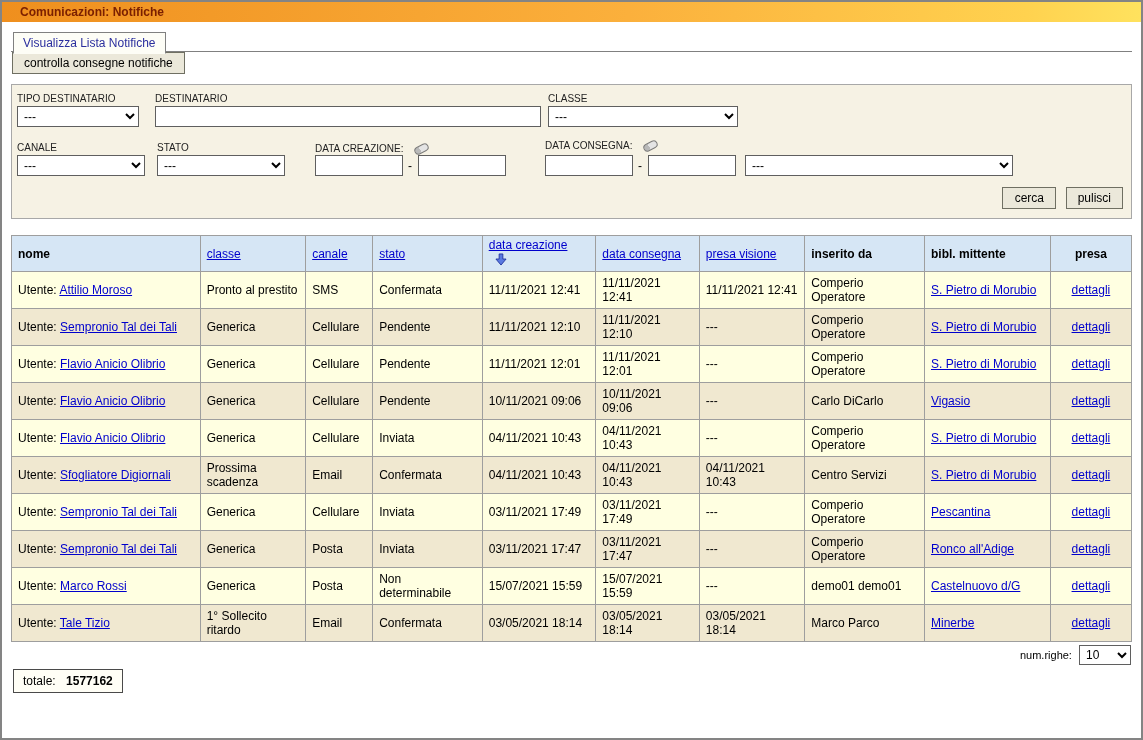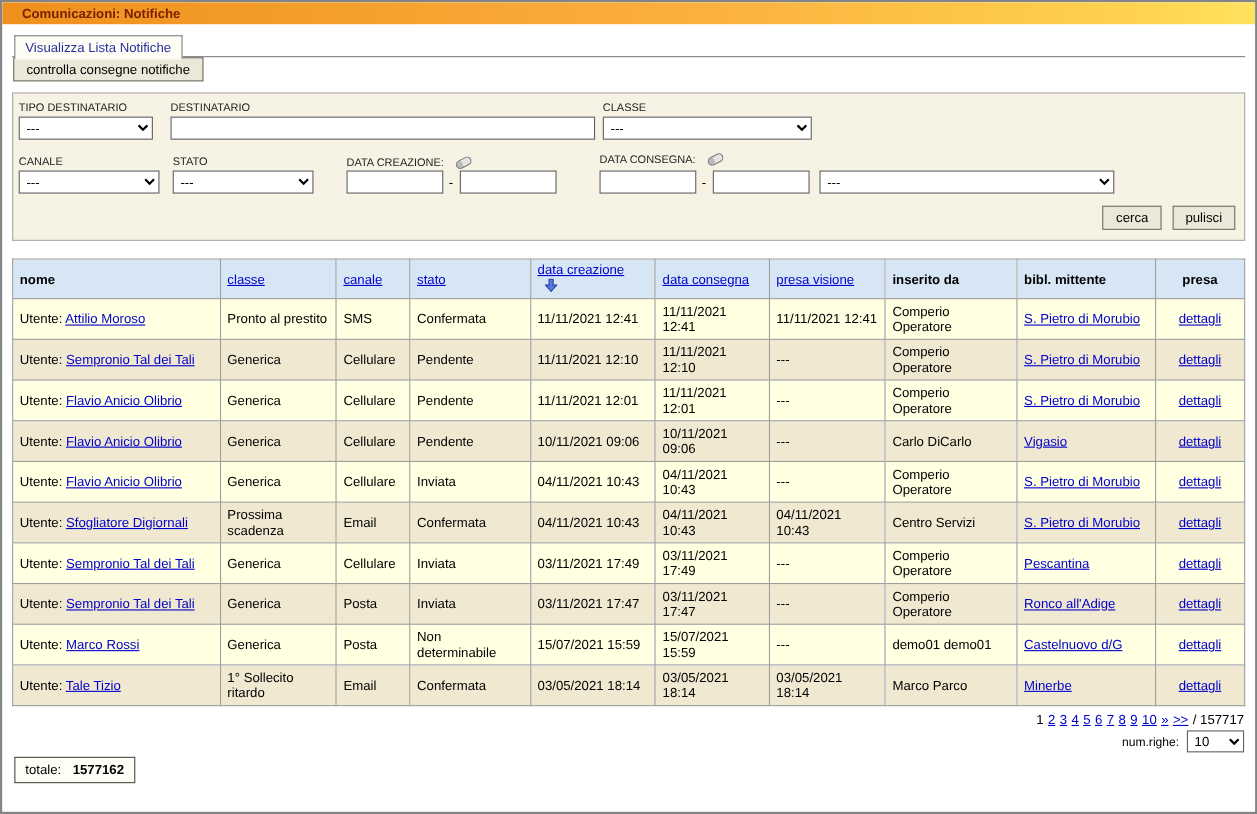--- a/index.html
+++ b/index.html
@@ -299,23 +299,20 @@
         <td>03/05/2021 18:14</td>
         <td>Marco Parco</td>
         <td><a href="#" class="lnk">Minerbe</a></td>
         <td class="col-azioni"><a href="#" class="lnk">dettagli</a></td>
       </tr>
         </tbody>
     </table>
 
     
 
-    <div class="pagination">
-      <span class="pgcur">1</span><span><a href="#">2</a><a href="#">3</a><a href="#">4</a><a href="#">5</a><a href="#">6</a><a href="#">7</a><a href="#">8</a><a href="#">9</a><a href="#">10</a></span><a href="#">»</a><a href="#">&gt;&gt;</a><span class="pgtotal">/ 157717</span>
-    </div>
 
     <div class="rows-row">
       <span>num.righe:</span>
       <select>
         <option>10</option>
       </select>
     </div>
 
     <div class="totale-box">
       <span>totale:</span>

